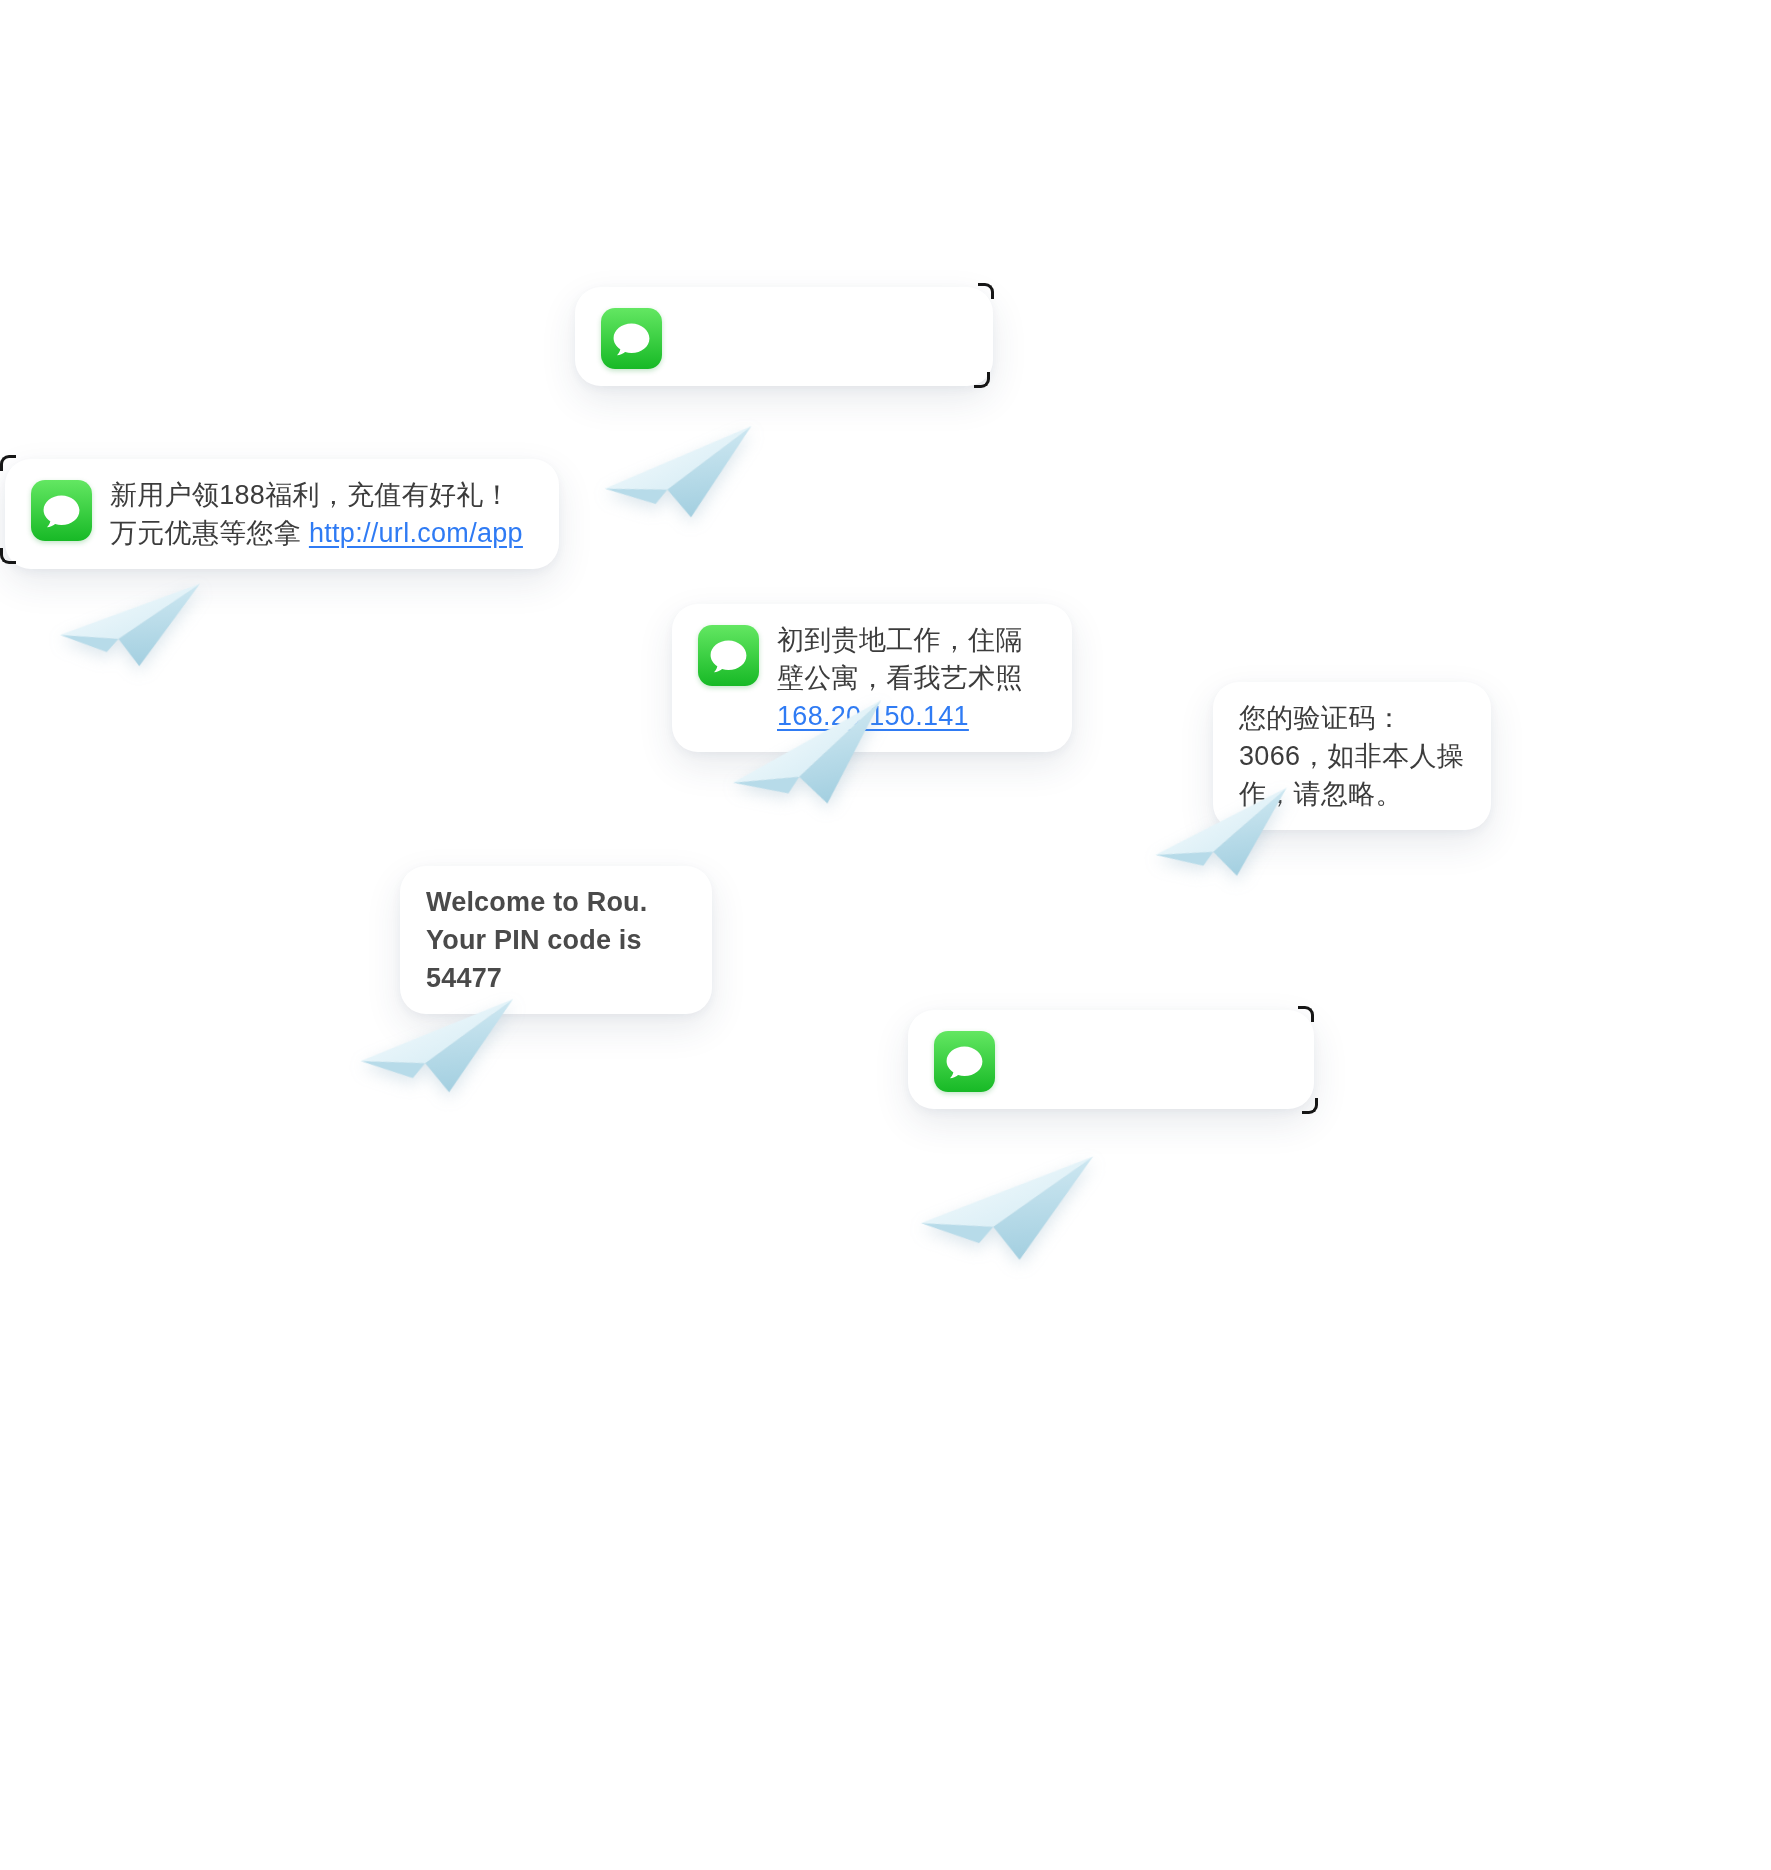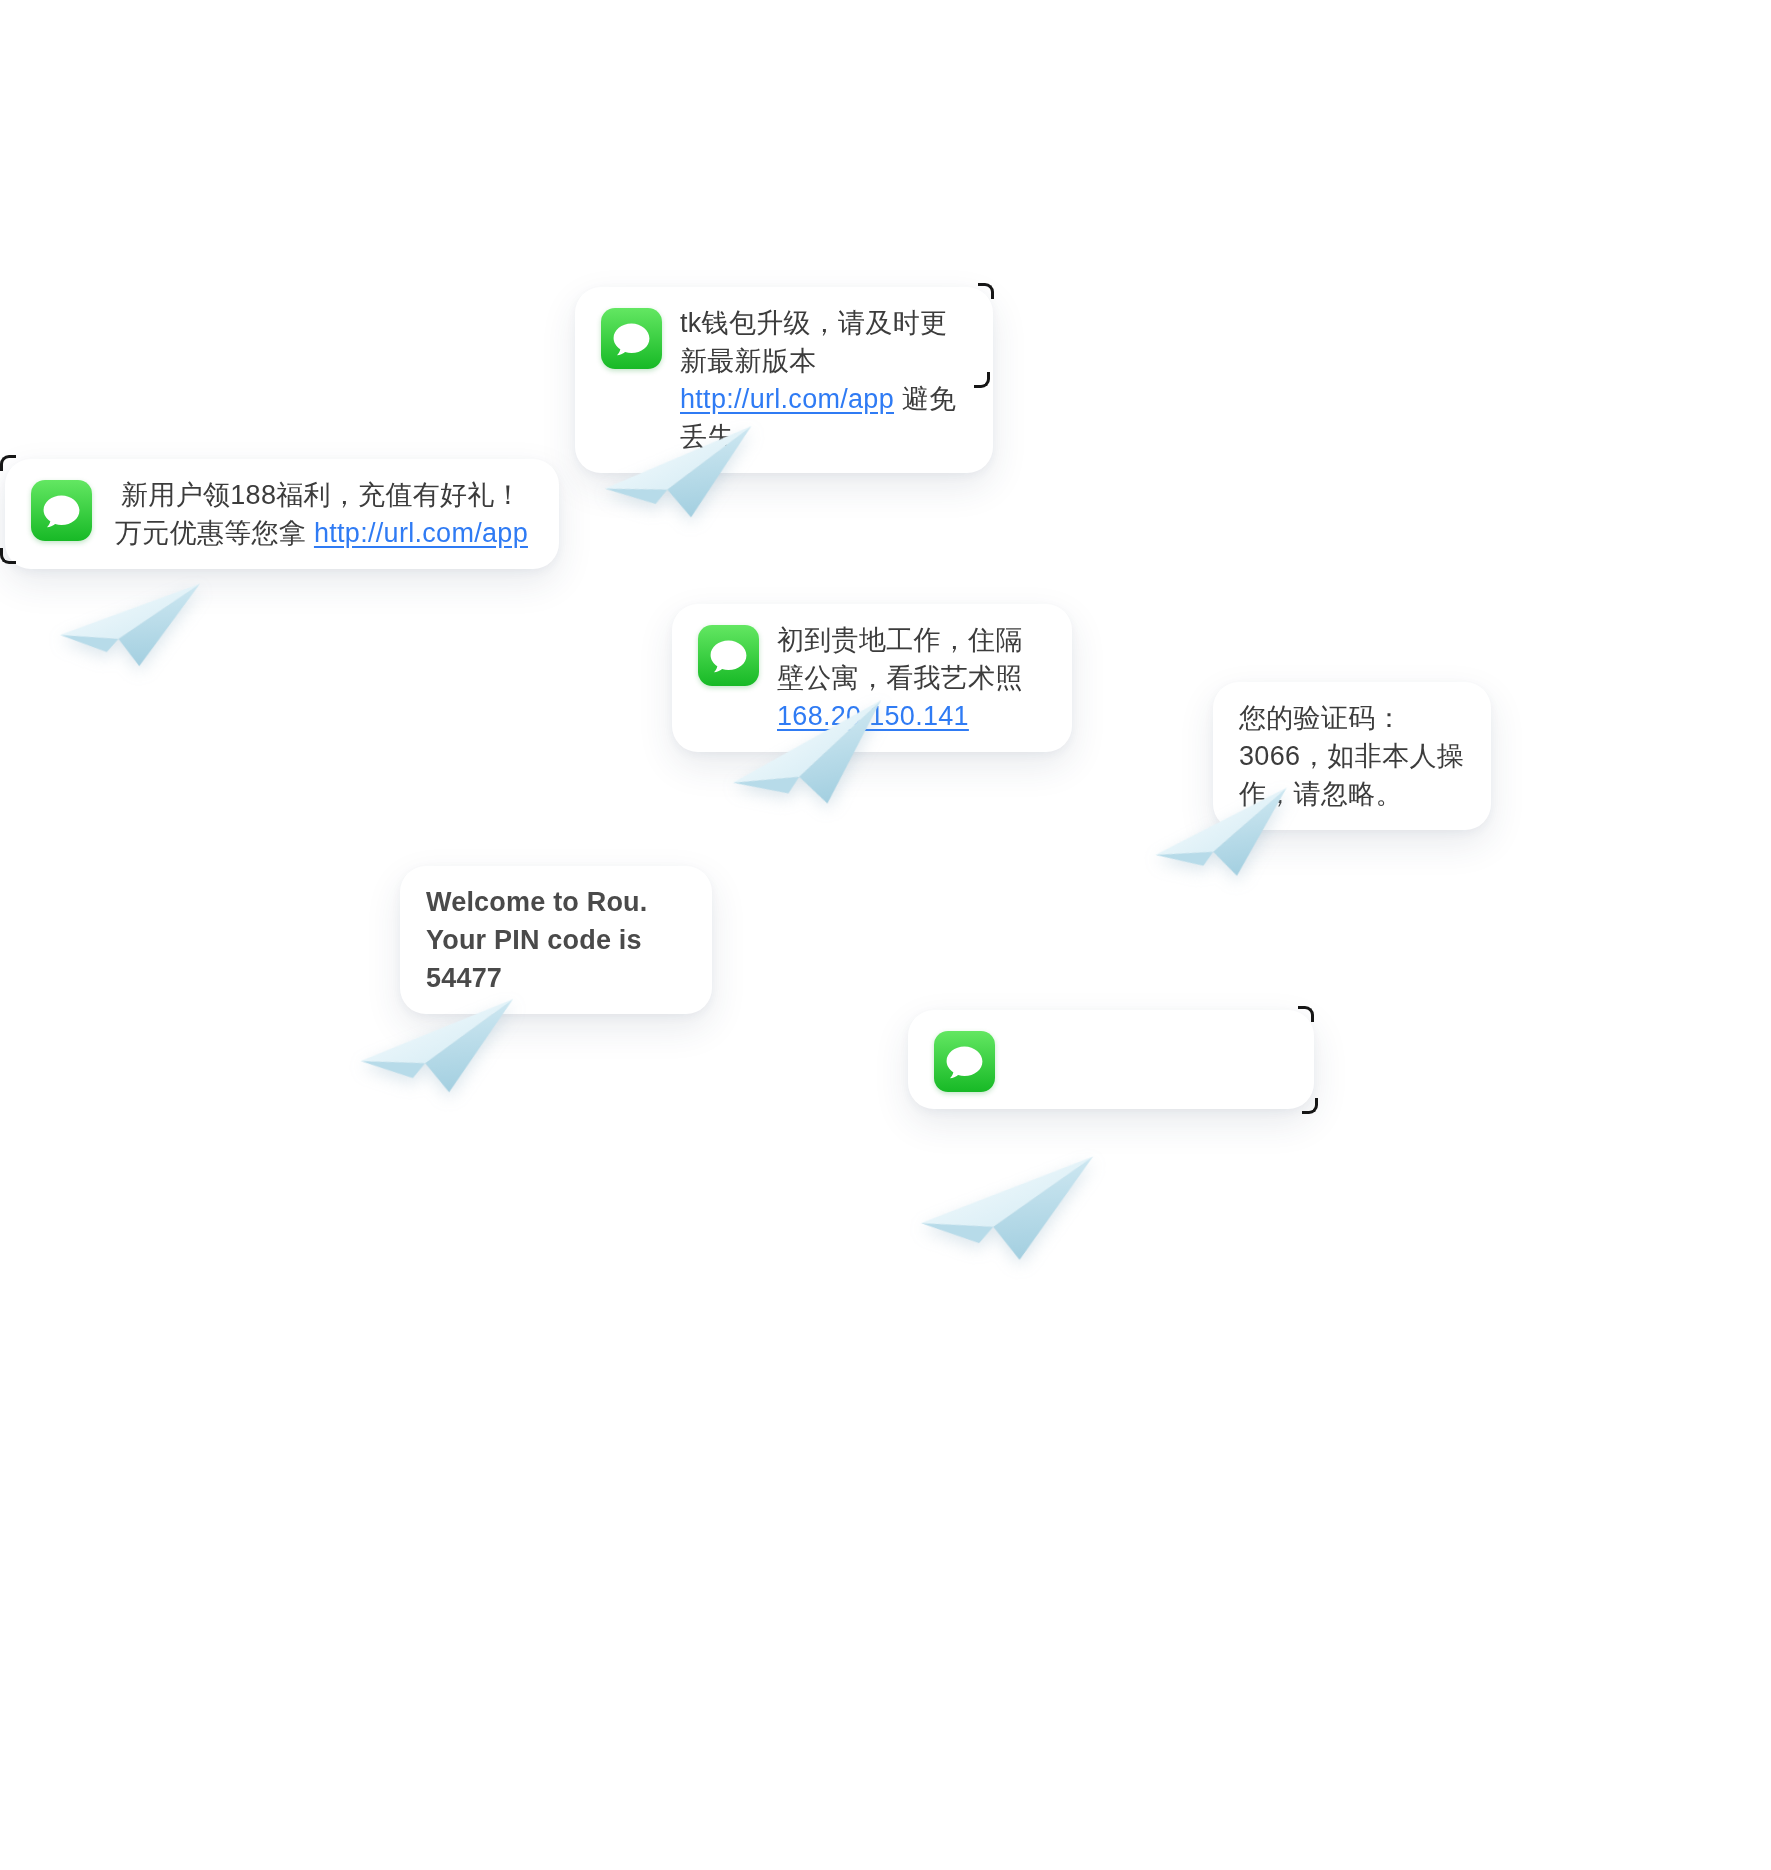--- a/index.html
+++ b/index.html
@@ -82,26 +82,25 @@
       <path id="chat-glyph" fill="#ffffff" d="M30 9C16.2 9 5 18.1 5 29.3c0 6.4 3.7 12 9.4 15.7-.6 3.3-2.4 6.3-4.7 8.3 4-.3 8.3-2 11.4-4.5 2.9 1 6 1.5 8.9 1.5 13.8 0 25-9.1 25-20.3S43.8 9 30 9z"></path>
     </defs>
   </svg>
 
   <div class="bubble" style="left:575px; top:287px; width:418px;">
     <span class="msg-icon">
       <svg viewBox="0 0 60 60">
           <use href="#chat-glyph"></use>
         </svg>
     </span>
-    <p class="msg-text"><span>tk钱包升级，请及时更新最新版本 </span><a class="link">http://url.com/app</a><span> 避免丢失</span></p>
   </div>
   <span class="corner tr" style="left:978px; top:283px;"></span>
   <span class="corner br" style="left:974px; top:372px;"></span>
 
-  <div class="bubble" style="left:5px; top:459px; width:554px;text-align:center;">
+  <div class="bubble" style="left:5px; top:459px; width:554px;">
     <span class="msg-icon">
       <svg viewBox="0 0 60 60">
           <use href="#chat-glyph"></use>
         </svg>
     </span>
     <p class="msg-text"><span>新用户领188福利，充值有好礼！万元优惠等您拿 </span><a class="link">http://url.com/app</a></p>
   </div>
   <span class="corner tl" style="left:0px; top:455px;"></span>
   <span class="corner bl" style="left:0px; top:548px;"></span>
 

